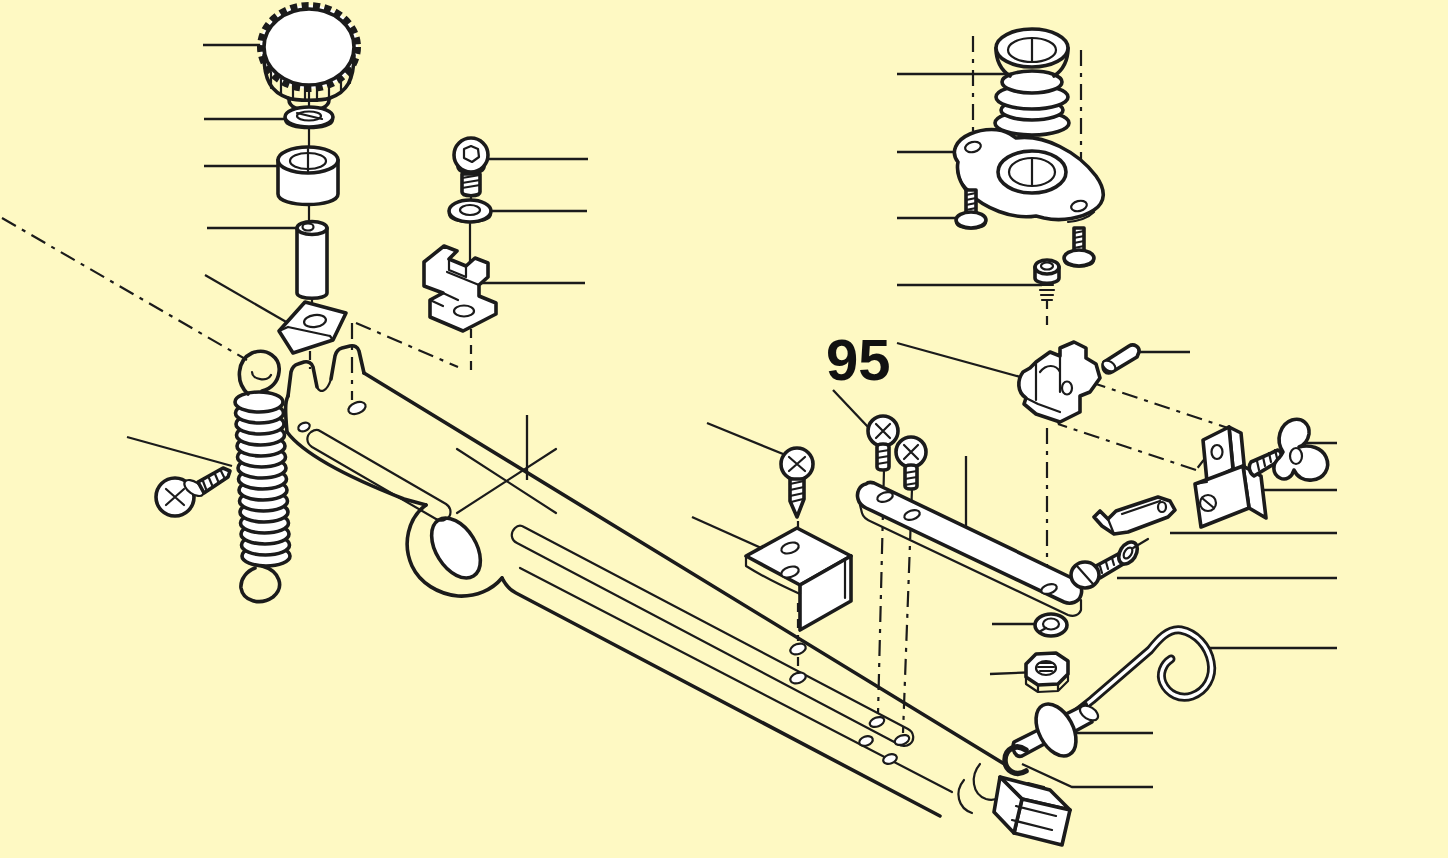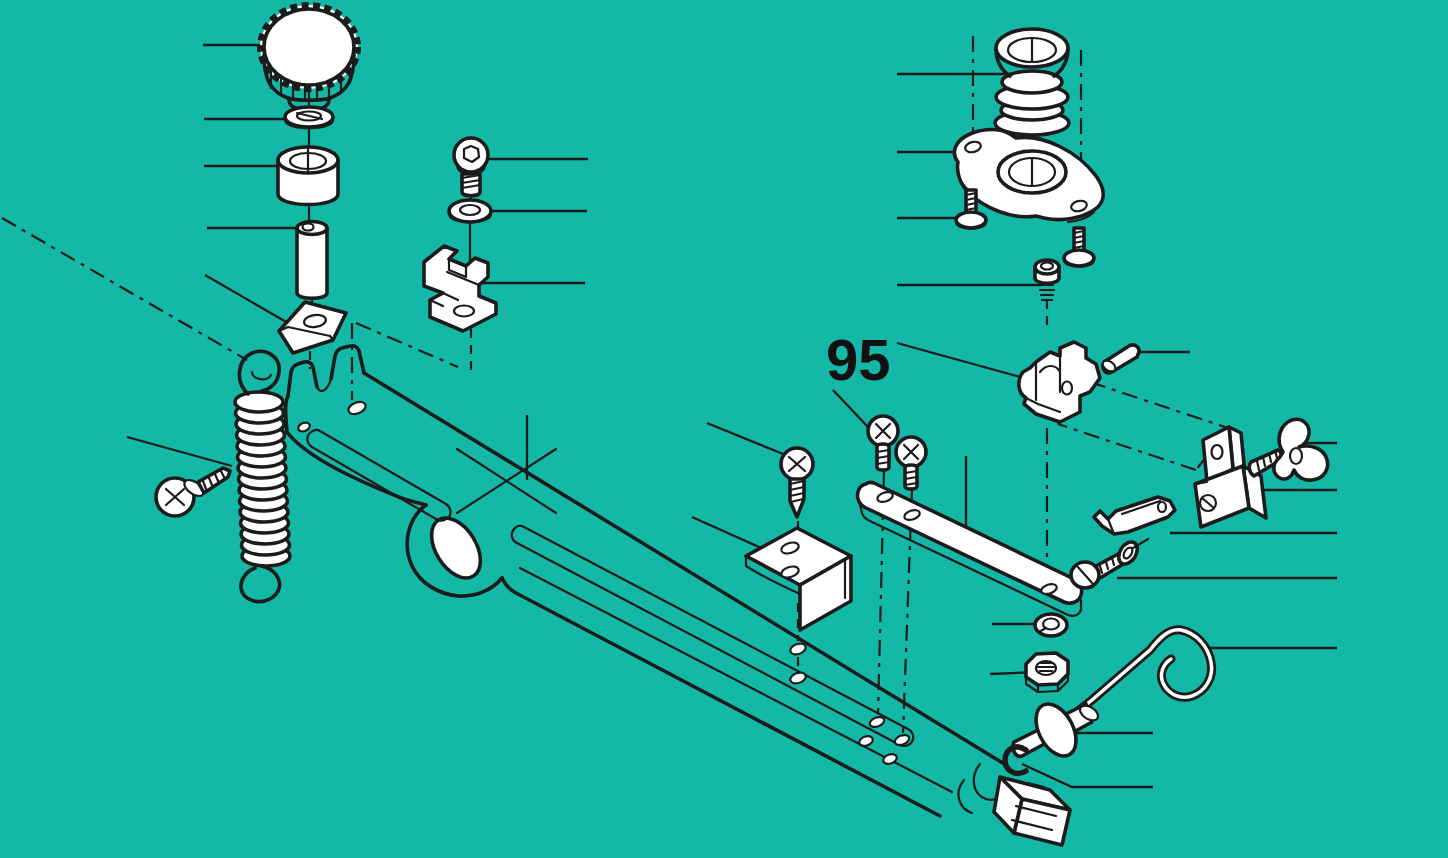--- a/index.html
+++ b/index.html
@@ -1,16 +1,16 @@
 <!DOCTYPE html>
 <html><head>
 <meta charset="utf-8">
 <style>
   html,body{margin:0;padding:0;background:#fff;}
-  #stage{position:relative;width:1448px;height:858px;background:#14b8a6;overflow:hidden;
+  #stage{position:relative;width:1448px;height:858px;background:#fef9c3;overflow:hidden;
          font-family:"Liberation Sans",sans-serif;}
   svg{position:absolute;left:0;top:0;}
   .ln{fill:none;stroke:#1b1b1b;stroke-width:3.6;stroke-linecap:round;stroke-linejoin:round;}
   .tn{fill:none;stroke:#1b1b1b;stroke-width:2.2;stroke-linecap:round;stroke-linejoin:round;}
   .wh{fill:#ffffff;stroke:#1b1b1b;stroke-width:3.6;stroke-linecap:round;stroke-linejoin:round;}
   .whn{fill:#ffffff;stroke:#1b1b1b;stroke-width:2.2;}
   .ld{fill:none;stroke:#1b1b1b;stroke-width:2.3;}
   .ph{fill:none;stroke:#1b1b1b;stroke-width:2.2;stroke-dasharray:16 7 4 7;}
   .dsh{fill:none;stroke:#1b1b1b;stroke-width:2.2;stroke-dasharray:9 7;}
   .wire{fill:none;stroke:#1b1b1b;stroke-width:9;stroke-linecap:round;stroke-linejoin:round;}

